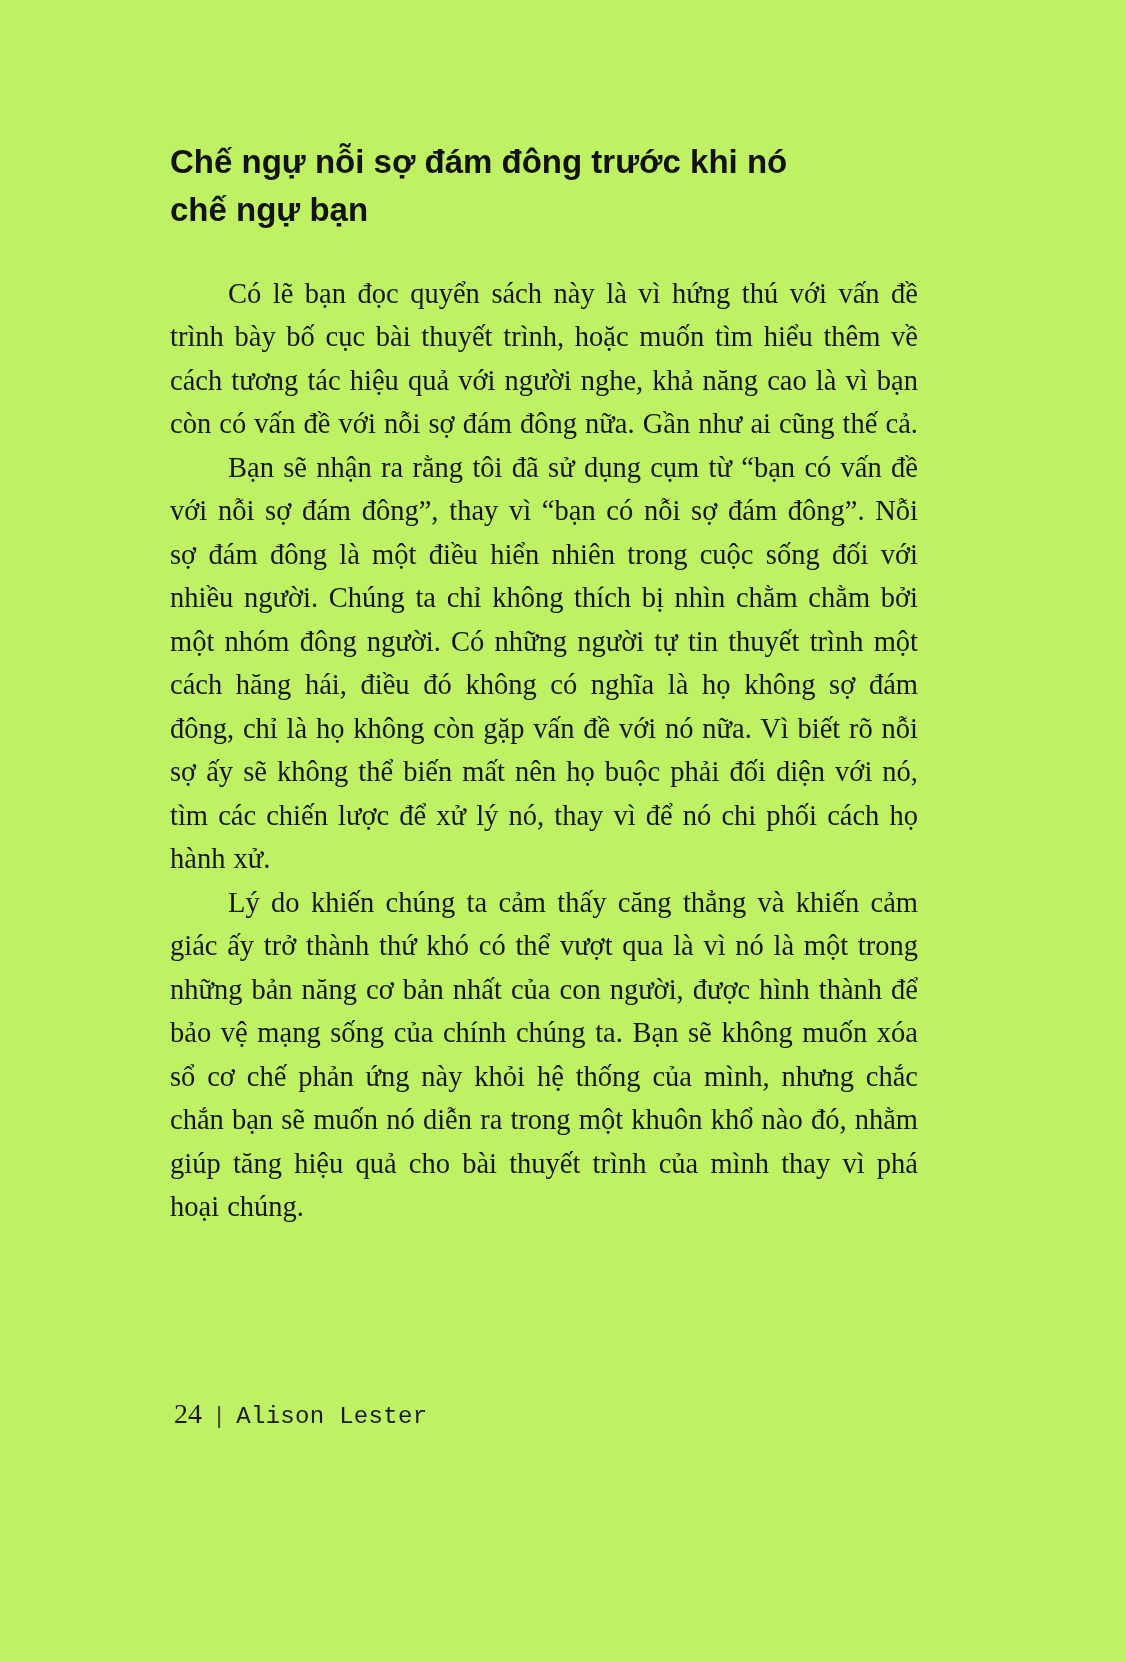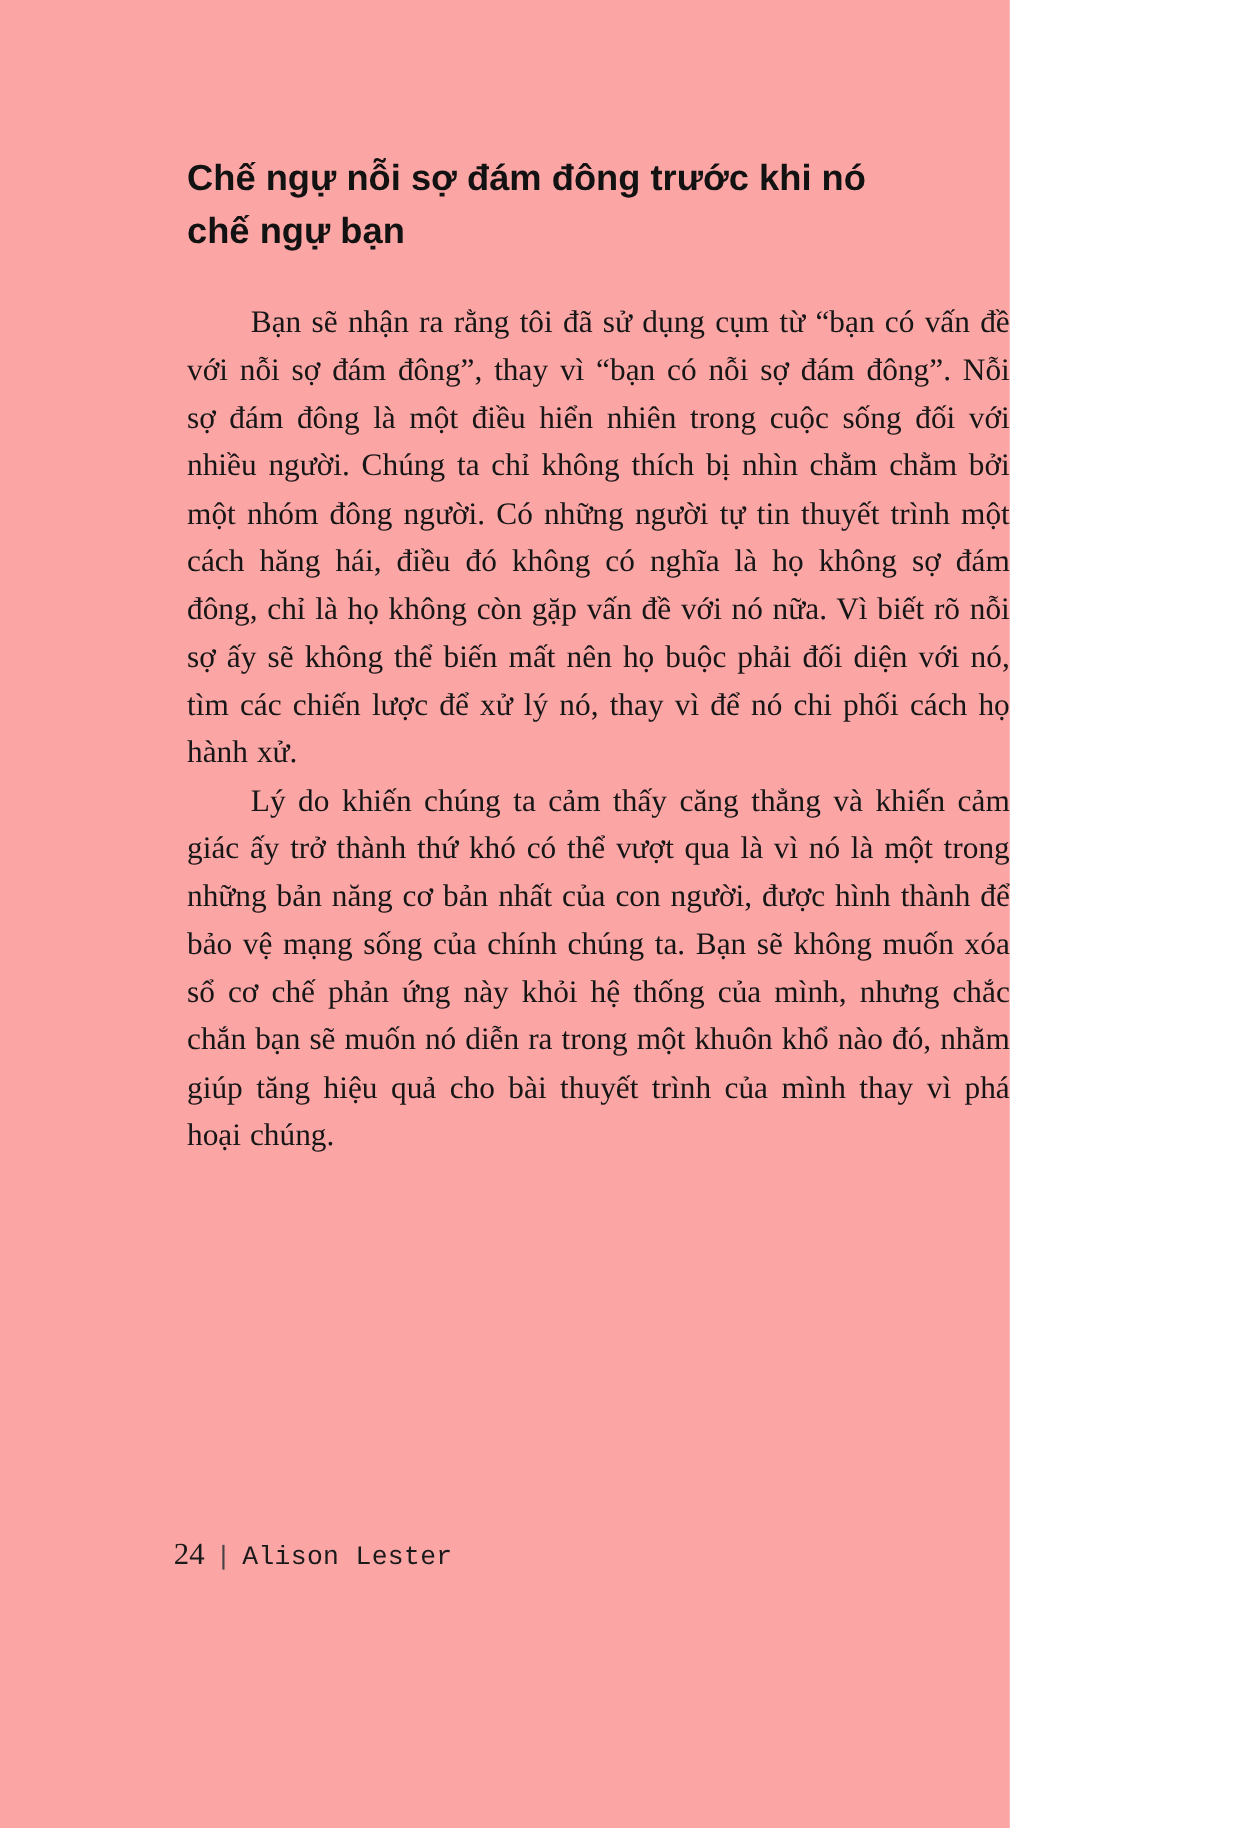--- a/index.html
+++ b/index.html
@@ -2,23 +2,23 @@
 <html><head>
 <meta charset="utf-8">
 <style>
   html, body {
     margin: 0;
     padding: 0;
     background: #ffffff;
   }
   .page {
     position: relative;
-    width: 918px;
+    width: 1126px;
     height: 1662px;
-    background: #fca5a5;
+    background: #bef264;
     overflow: hidden;
     box-sizing: border-box;
   }
   .content {
     position: absolute;
     left: 170px;
     top: 138px;
     width: 748px;
   }
   .heading {
@@ -36,21 +36,21 @@
     font-size: 28.5px;
     line-height: 43.5px;
     color: #161616;
     text-align: justify;
     text-indent: 58px;
     margin: 0;
     word-spacing: 1px;
   }
   .footer {
     position: absolute;
-    left: 158px;
+    left: 174px;
     top: 1398px;
     display: flex;
     align-items: baseline;
     gap: 14px;
     color: #1a1a1a;
   }
   .footer .page-number {
     font-family: "Liberation Serif", "DejaVu Serif", serif;
     font-size: 28px;
   }
@@ -69,20 +69,21 @@
   }
 </style>
 </head>
 <body>
 
 <div class="page">
   <div class="content">
     <h1 class="heading">Chế ngự nỗi sợ đám đông trước khi nó chế ngự bạn</h1>
 
     <div class="body-text">
+      <p>Có lẽ bạn đọc quyển sách này là vì hứng thú với vấn đề trình bày bố cục bài thuyết trình, hoặc muốn tìm hiểu thêm về cách tương tác hiệu quả với người nghe, khả năng cao là vì bạn còn có vấn đề với nỗi sợ đám đông nữa. Gần như ai cũng thế cả.</p>
       <p>Bạn sẽ nhận ra rằng tôi đã sử dụng cụm từ “bạn có vấn đề với nỗi sợ đám đông”, thay vì “bạn có nỗi sợ đám đông”. Nỗi sợ đám đông là một điều hiển nhiên trong cuộc sống đối với nhiều người. Chúng ta chỉ không thích bị nhìn chằm chằm bởi một nhóm đông người. Có những người tự tin thuyết trình một cách hăng hái, điều đó không có nghĩa là họ không sợ đám đông, chỉ là họ không còn gặp vấn đề với nó nữa. Vì biết rõ nỗi sợ ấy sẽ không thể biến mất nên họ buộc phải đối diện với nó, tìm các chiến lược để xử lý nó, thay vì để nó chi phối cách họ hành xử.</p>
       <p>Lý do khiến chúng ta cảm thấy căng thẳng và khiến cảm giác ấy trở thành thứ khó có thể vượt qua là vì nó là một trong những bản năng cơ bản nhất của con người, được hình thành để bảo vệ mạng sống của chính chúng ta. Bạn sẽ không muốn xóa sổ cơ chế phản ứng này khỏi hệ thống của mình, nhưng chắc chắn bạn sẽ muốn nó diễn ra trong một khuôn khổ nào đó, nhằm giúp tăng hiệu quả cho bài thuyết trình của mình thay vì phá hoại chúng.</p>
     </div>
   </div>
 
   <div class="footer">
     <span class="page-number">24</span>
     <span class="separator">|</span>
     <span class="author">Alison Lester</span>
   </div>

